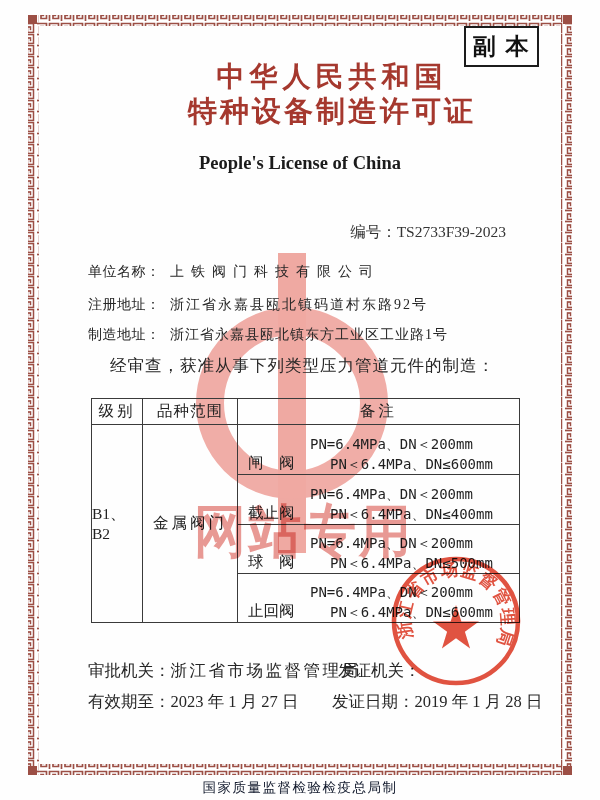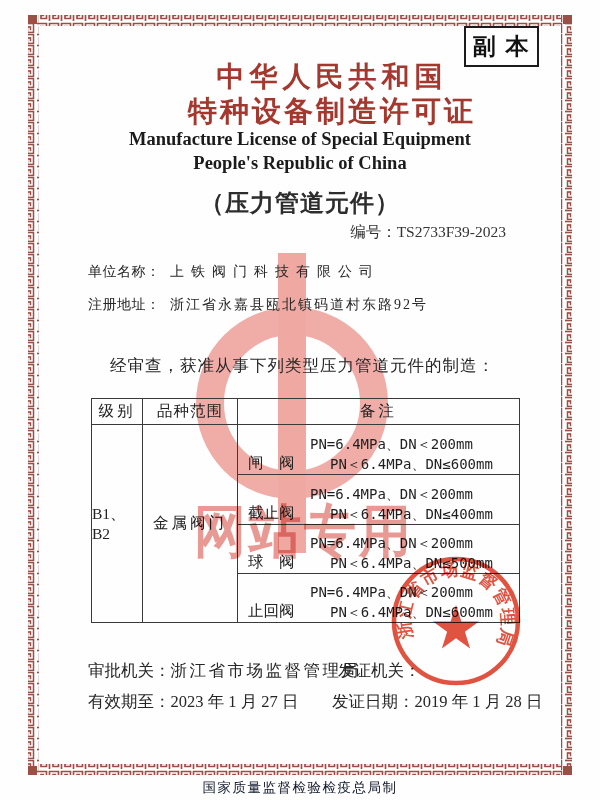--- a/index.html
+++ b/index.html
@@ -97,33 +97,34 @@
       <circle cx="107" cy="158" r="82" stroke-width="28"></circle>
     </g>
   </svg>
 
   <div class="content">
 
     <div class="badge">副 本</div>
 
     <div class="t-cn t1">中华人民共和国</div>
     <div class="t-cn t2">特种设备制造许可证</div>
-    <div class="t-en e1">Manufacture License of Special Equipment</div>
-    <div class="t-en e2">People's Republic of China</div>
-    <div class="subtitle">（压力管道元件）</div>
+    <div class="t-en e2">People's License of China</div>
 
     <div class="license">
       <span>编号：</span><span>TS2733F39-2023</span>
     </div>
 
     <div class="info-row ir0">
       <span class="lbl">单位名称：</span><span class="val">上铁阀门科技有限公司</span>
     </div>
     <div class="info-row ir1">
       <span class="lbl">注册地址：</span><span class="val">浙江省永嘉县瓯北镇码道村东路92号</span>
+    </div>
+    <div class="info-row ir2">
+      <span class="lbl">制造地址：</span><span class="val">浙江省永嘉县瓯北镇东方工业区工业路1号</span>
     </div>
 
     <div class="statement">经审查，获准从事下列类型压力管道元件的制造：</div>
 
     <div class="lic-table">
       <div class="cell hd c-first">级别</div>
       <div class="cell hd hd-mid">品种范围</div>
       <div class="cell hd">备注</div>
 
       <div class="cell span-col c-first">B1、B2</div>

